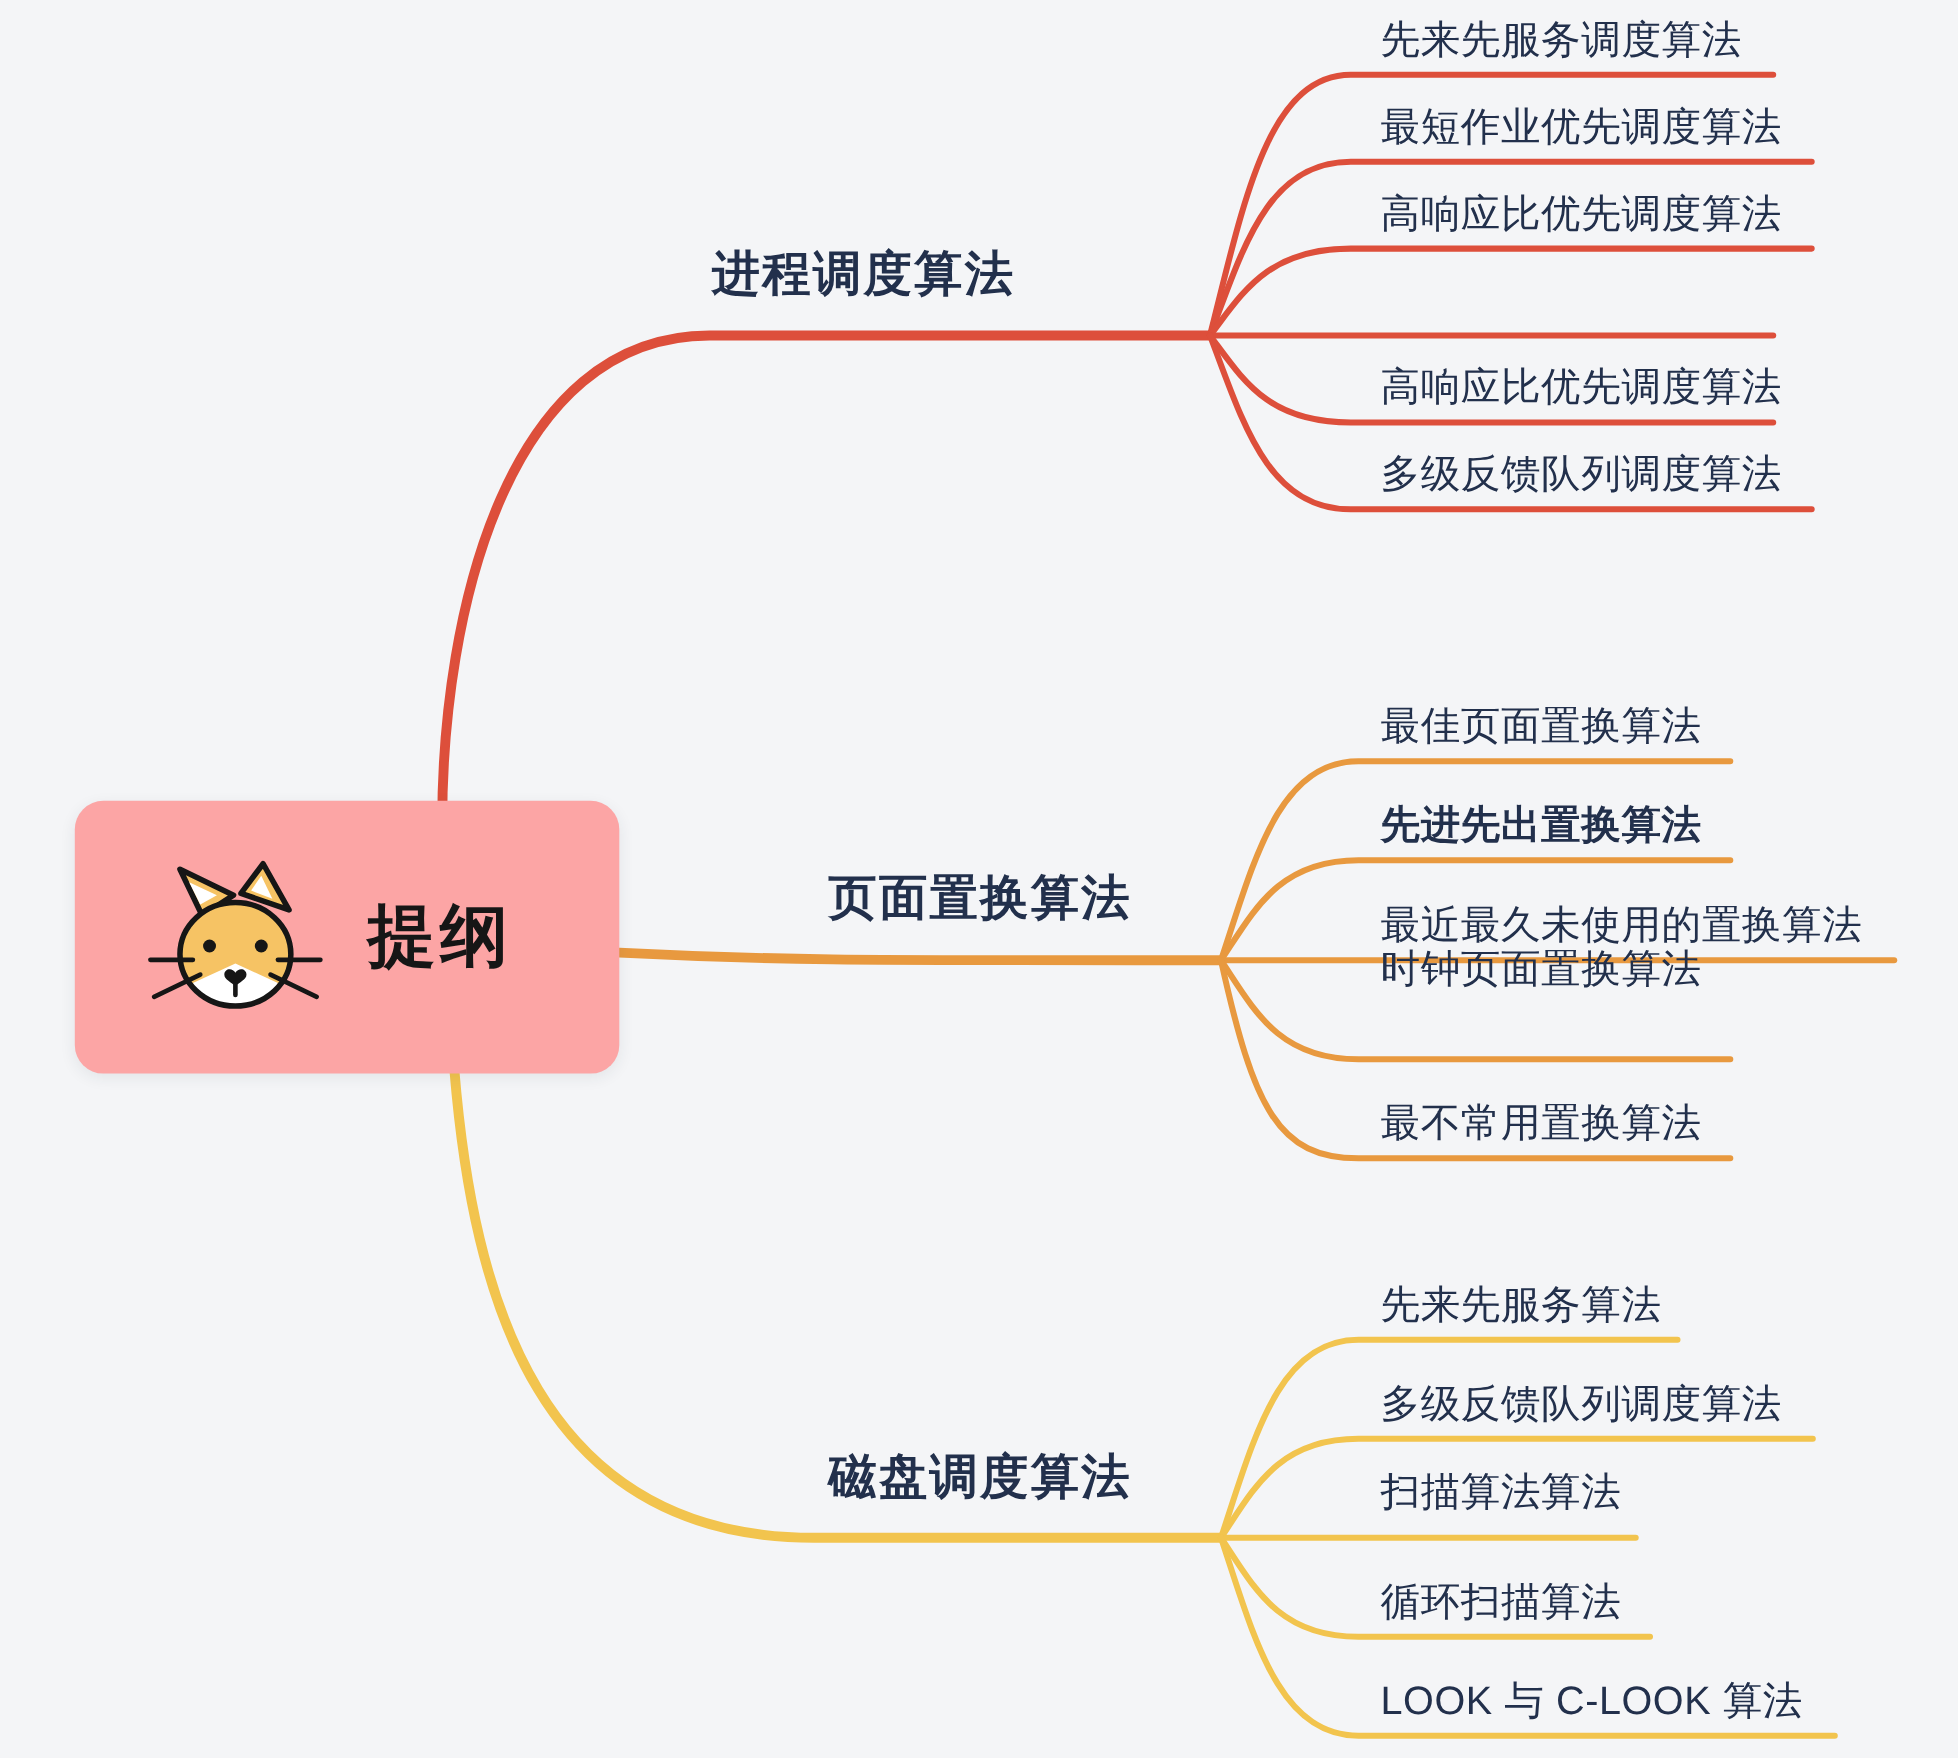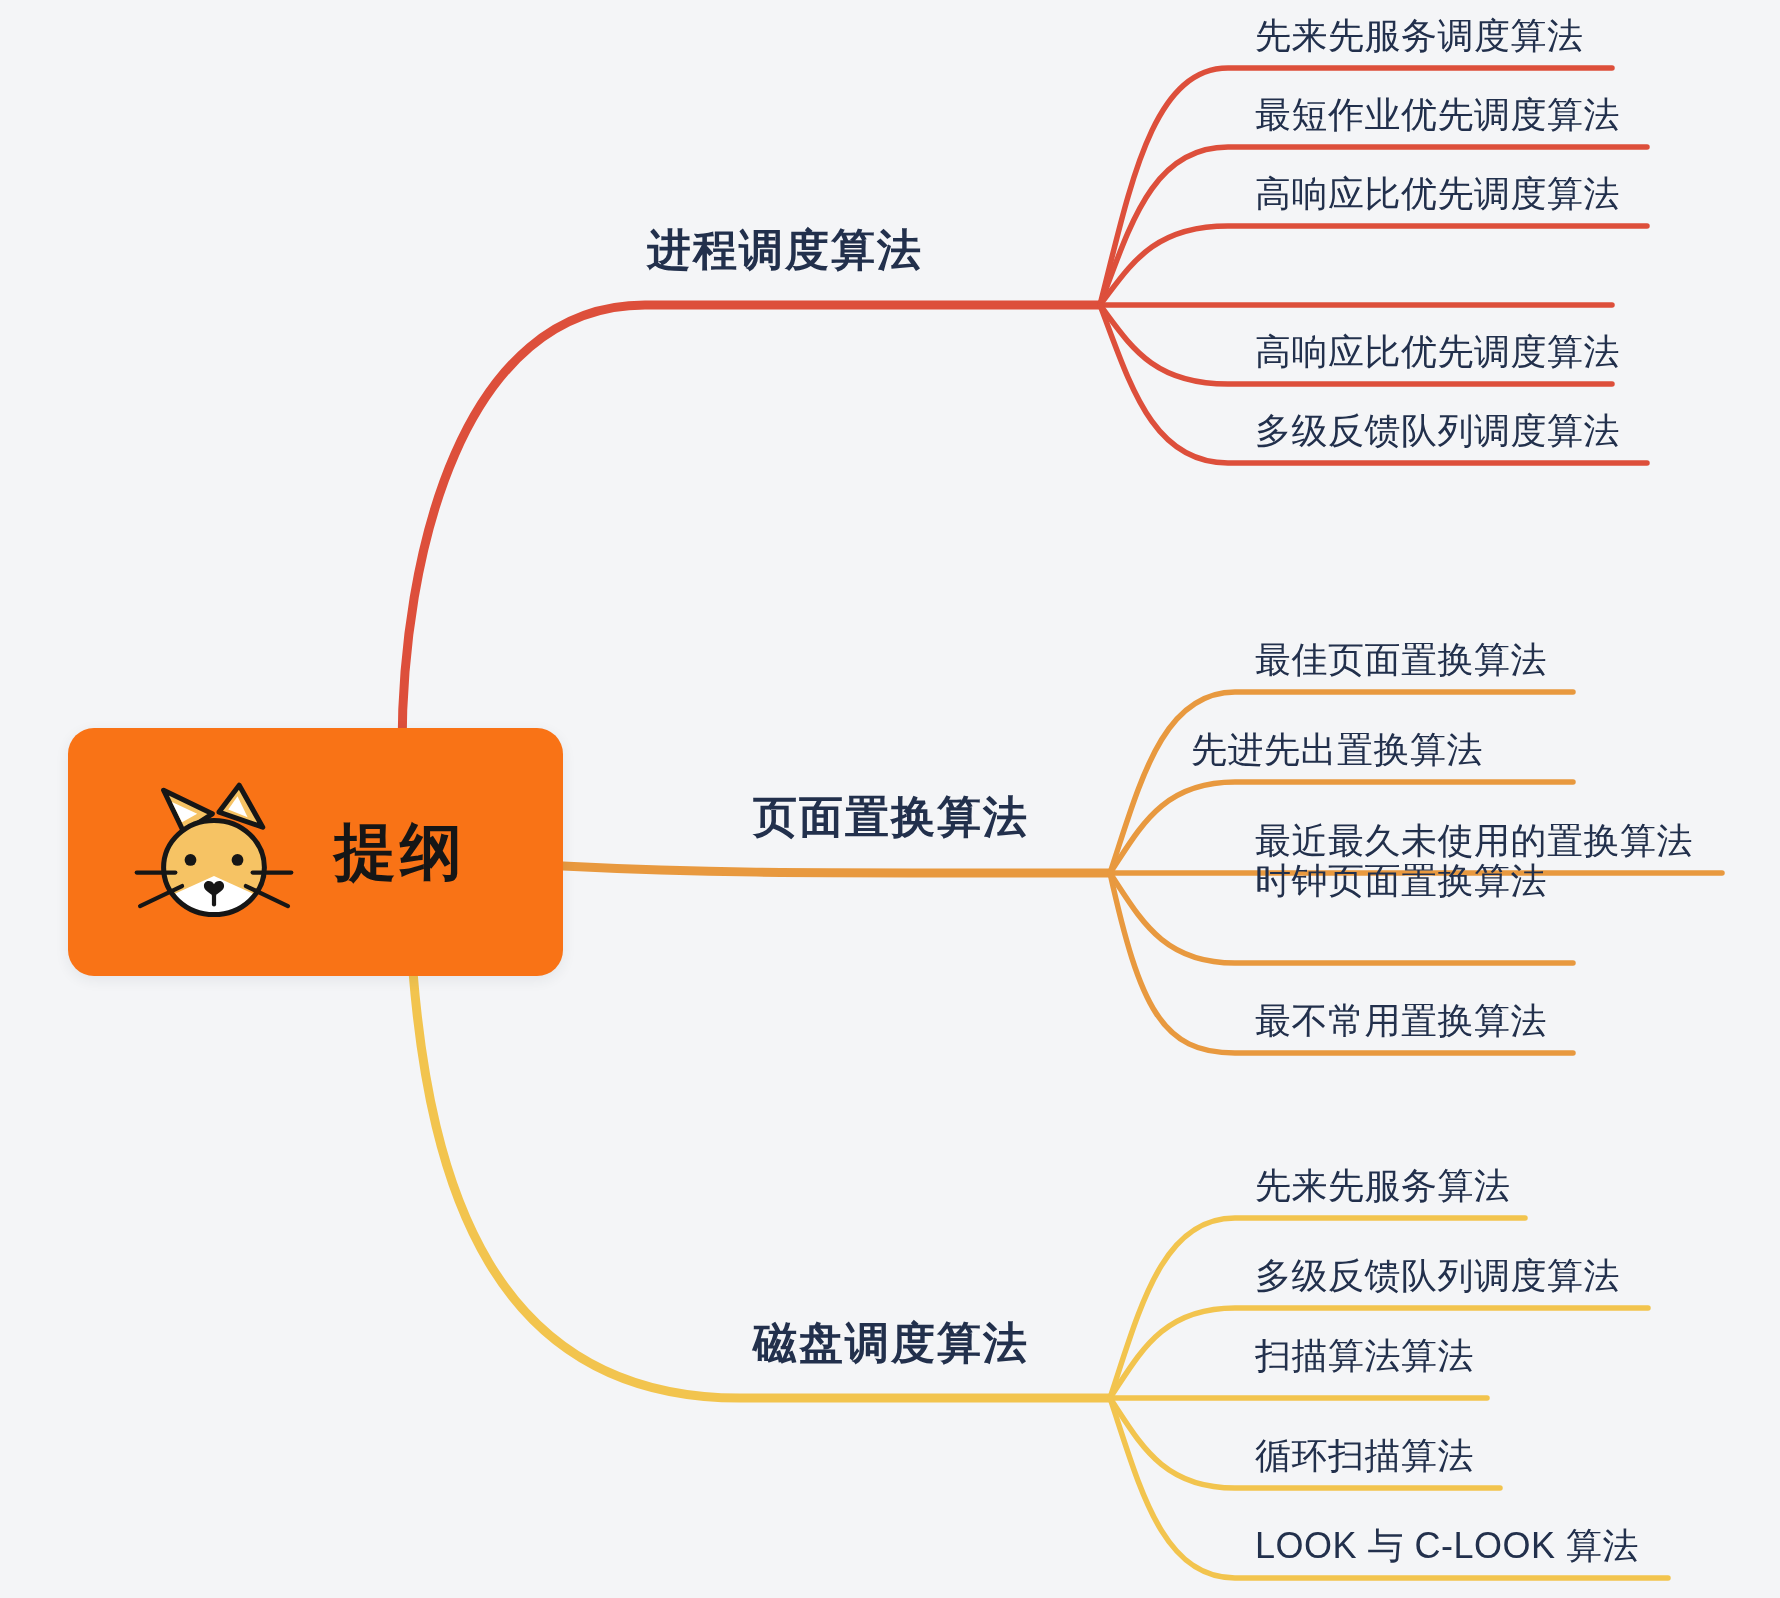--- a/index.html
+++ b/index.html
@@ -34,21 +34,21 @@
     font-size:36px;
     font-weight:500;
     letter-spacing:0.5px;
     line-height:1.1;
   }
 
   .root-card{
     position:absolute;
     left:68px;top:728px;
     width:495px;height:248px;
-    background:#f97316;
+    background:#fca5a5;
     border-radius:26px;
     box-shadow:0 4px 14px rgba(40,45,60,0.08);
     display:flex;
     align-items:center;
     padding-left:62px;
     box-sizing:border-box;
     gap:36px;
     cursor:pointer;
   }
   .root-label{
@@ -93,21 +93,21 @@
   <div class="topic main-topic" style="left:753px;top:791px;">页面置换算法</div>
   <div class="topic main-topic" style="left:753px;top:1317px;">磁盘调度算法</div>
 
   <div class="topic child-topic" style="left:1255px;top:16px;">先来先服务调度算法</div>
   <div class="topic child-topic" style="left:1255px;top:95px;">最短作业优先调度算法</div>
   <div class="topic child-topic" style="left:1255px;top:174px;">高响应比优先调度算法</div>
   <div class="topic child-topic" style="left:1255px;top:332px;">高响应比优先调度算法</div>
   <div class="topic child-topic" style="left:1255px;top:411px;">多级反馈队列调度算法</div>
 
   <div class="topic child-topic" style="left:1255px;top:640px;">最佳页面置换算法</div>
-  <div class="topic child-topic" style="left:1191px;top:730px;">先进先出置换算法</div>
+  <div class="topic child-topic" style="left:1255px;top:730px;font-weight:bold;">先进先出置换算法</div>
   <div class="topic child-topic" style="left:1255px;top:821px;">最近最久未使用的置换算法</div>
   <div class="topic child-topic" style="left:1255px;top:861px;">时钟页面置换算法</div>
   <div class="topic child-topic" style="left:1255px;top:1001px;">最不常用置换算法</div>
 
   <div class="topic child-topic" style="left:1255px;top:1166px;">先来先服务算法</div>
   <div class="topic child-topic" style="left:1255px;top:1256px;">多级反馈队列调度算法</div>
   <div class="topic child-topic" style="left:1255px;top:1336px;">扫描算法算法</div>
   <div class="topic child-topic" style="left:1255px;top:1436px;">循环扫描算法</div>
   <div class="topic child-topic" style="left:1255px;top:1526px;">LOOK 与 C-LOOK 算法</div>
 

